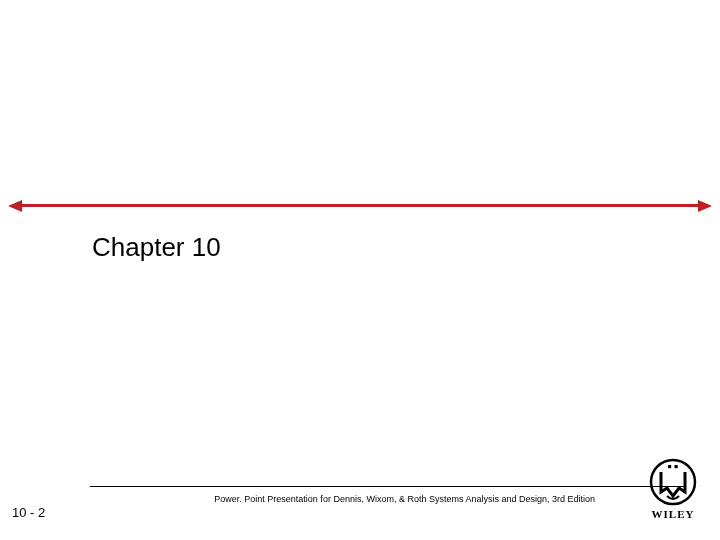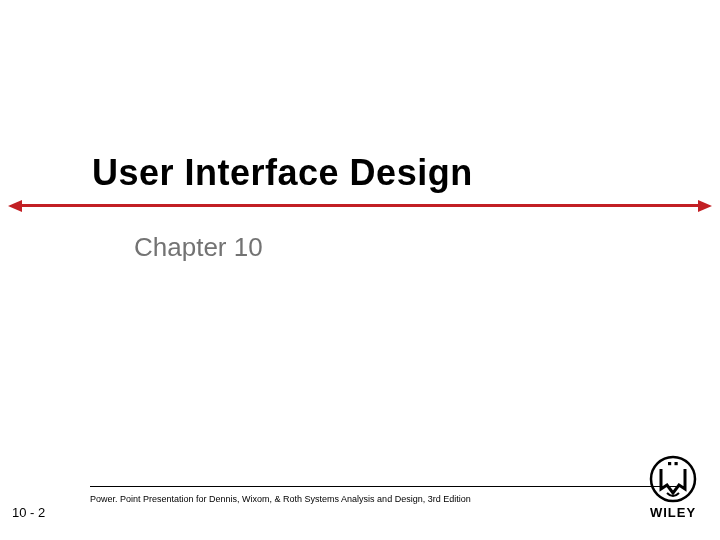--- a/index.html
+++ b/index.html
@@ -52,77 +52,76 @@
     right: 8px;
     border-top: 6px solid transparent;
     border-bottom: 6px solid transparent;
     border-left: 14px solid #c21f24;
   }
   .subtitle {
     position: absolute;
     left: 92px;
     top: 232px;
     font-size: 26px;
-    color: #737373;
-    margin-left: 42px;
+    color: #000000;
   }
   .footer {
     position: absolute;
     left: 90px;
     right: 35px;
     bottom: 35px;
   }
   .footer-line {
     height: 0;
     border-top: 1px solid #000;
     margin-bottom: 6px;
   }
   .footer-text {
     font-family: Arial, Helvetica, sans-serif;
     font-size: 9px;
     line-height: 12px;
+    text-align: right;
     color: #000;
     padding-right: 90px;
   }
   .logo {
     position: absolute;
     right: 18px;
     bottom: 20px;
     width: 58px;
     text-align: center;
   }
   .logo-mark {
     width: 48px;
     height: 48px;
     margin: 0 auto 2px auto;
   }
   .logo-mark svg { display: block; }
   .logo-text {
-    font-family: Liberation Sans, sans-serif;
-    font-size: 13px;
+    font-family: Liberation Serif, serif;
+    font-size: 11px;
     font-weight: 700;
     letter-spacing: 1px;
     color: #000;
   }
   .slide-number {
     position: absolute;
     left: 12px;
     bottom: 20px;
     font-family: Arial, Helvetica, sans-serif;
     font-size: 13px;
     color: #000;
     margin-top: 47px;
   }
 </style>
 </head>
 <body>
 
 <div class="slide">
 
-  <div class="title">User Interface Design</div>
 
   <div class="divider-arrow-left"></div>
   <div class="divider-line"></div>
   <div class="divider-arrow-right"></div>
 
   <div class="subtitle">Chapter 10</div>
 
   <div class="footer">
     <div class="footer-line"></div>
     <div class="footer-text">

